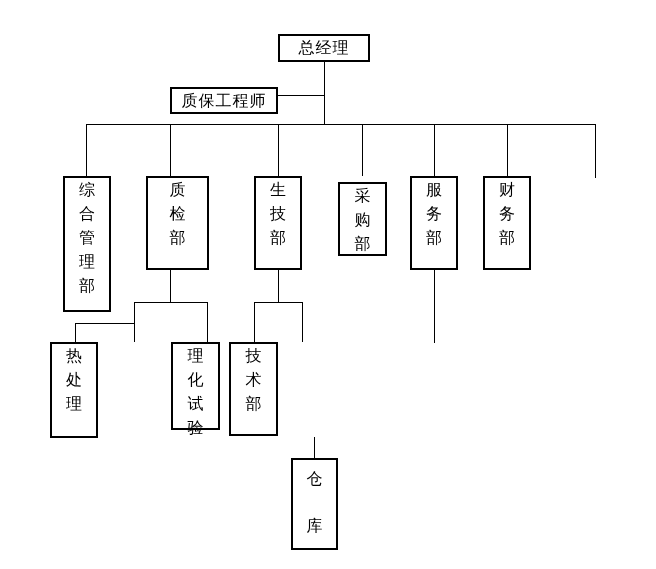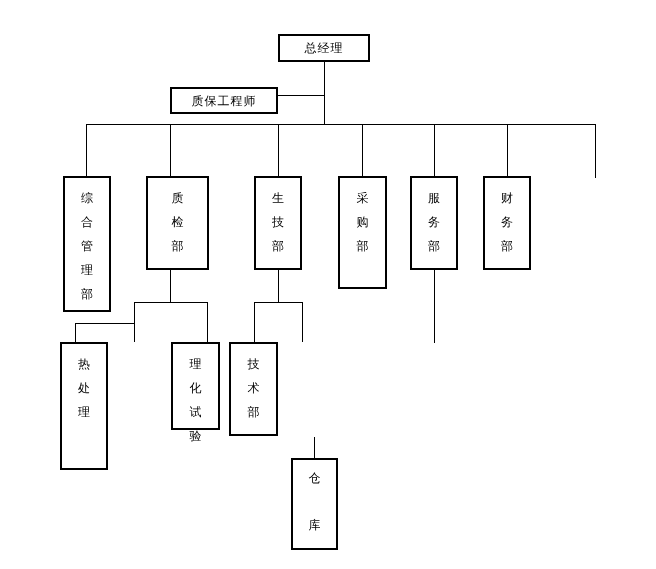--- a/index.html
+++ b/index.html
@@ -14,33 +14,33 @@
     background: #ffffff;
     font-family: "DejaVu Sans", "Liberation Sans", sans-serif;
     color: #000000;
     overflow: hidden;
   }
   .node {
     position: absolute;
     box-sizing: border-box;
     border: 2px solid #000000;
     background: #ffffff;
-    font-size: 12px;
+    font-size: 16px;
     line-height: 1;
   }
   .hnode {
     display: flex;
     align-items: center;
     justify-content: center;
     letter-spacing: 1px;
   }
   .vnode .vtext {
     width: 1em;
     margin: 0 auto;
-    padding-top: 8px;
+    padding-top: 0;
     line-height: 24px;
     text-align: center;
     word-break: break-all;
   }
   .vnode .vtext.lh27 {
     line-height: 27px;
   }
   .vnode .vtext.spread {
     line-height: 47px;
     margin-top: -5px;
@@ -95,34 +95,34 @@
   </div>
 
   <div class="node vnode" style="left:146px;top:176px;width:63px;height:94px">
     <div class="vtext">质检部</div>
   </div>
 
   <div class="node vnode" style="left:254px;top:176px;width:48px;height:94px">
     <div class="vtext">生技部</div>
   </div>
 
-  <div class="node vnode" style="left:338px;top:176px;width:49px;height:113px">
+  <div class="node vnode" style="left:338px;top:182px;width:49px;height:74px">
     <div class="vtext">采购部</div>
   </div>
 
   <div class="node vnode" style="left:410px;top:176px;width:48px;height:94px">
     <div class="vtext">服务部</div>
   </div>
 
   <div class="node vnode" style="left:483px;top:176px;width:48px;height:94px">
     <div class="vtext">财务部</div>
   </div>
 
 
-  <div class="node vnode" style="left:60px;top:342px;width:48px;height:128px">
+  <div class="node vnode" style="left:50px;top:342px;width:48px;height:96px">
     <div class="vtext">热处理</div>
   </div>
 
 
   <div class="node vnode" style="left:171px;top:342px;width:49px;height:88px">
     <div class="vtext">理化试验</div>
   </div>
 
   <div class="node vnode" style="left:229px;top:342px;width:49px;height:94px">
     <div class="vtext">技术部</div>

